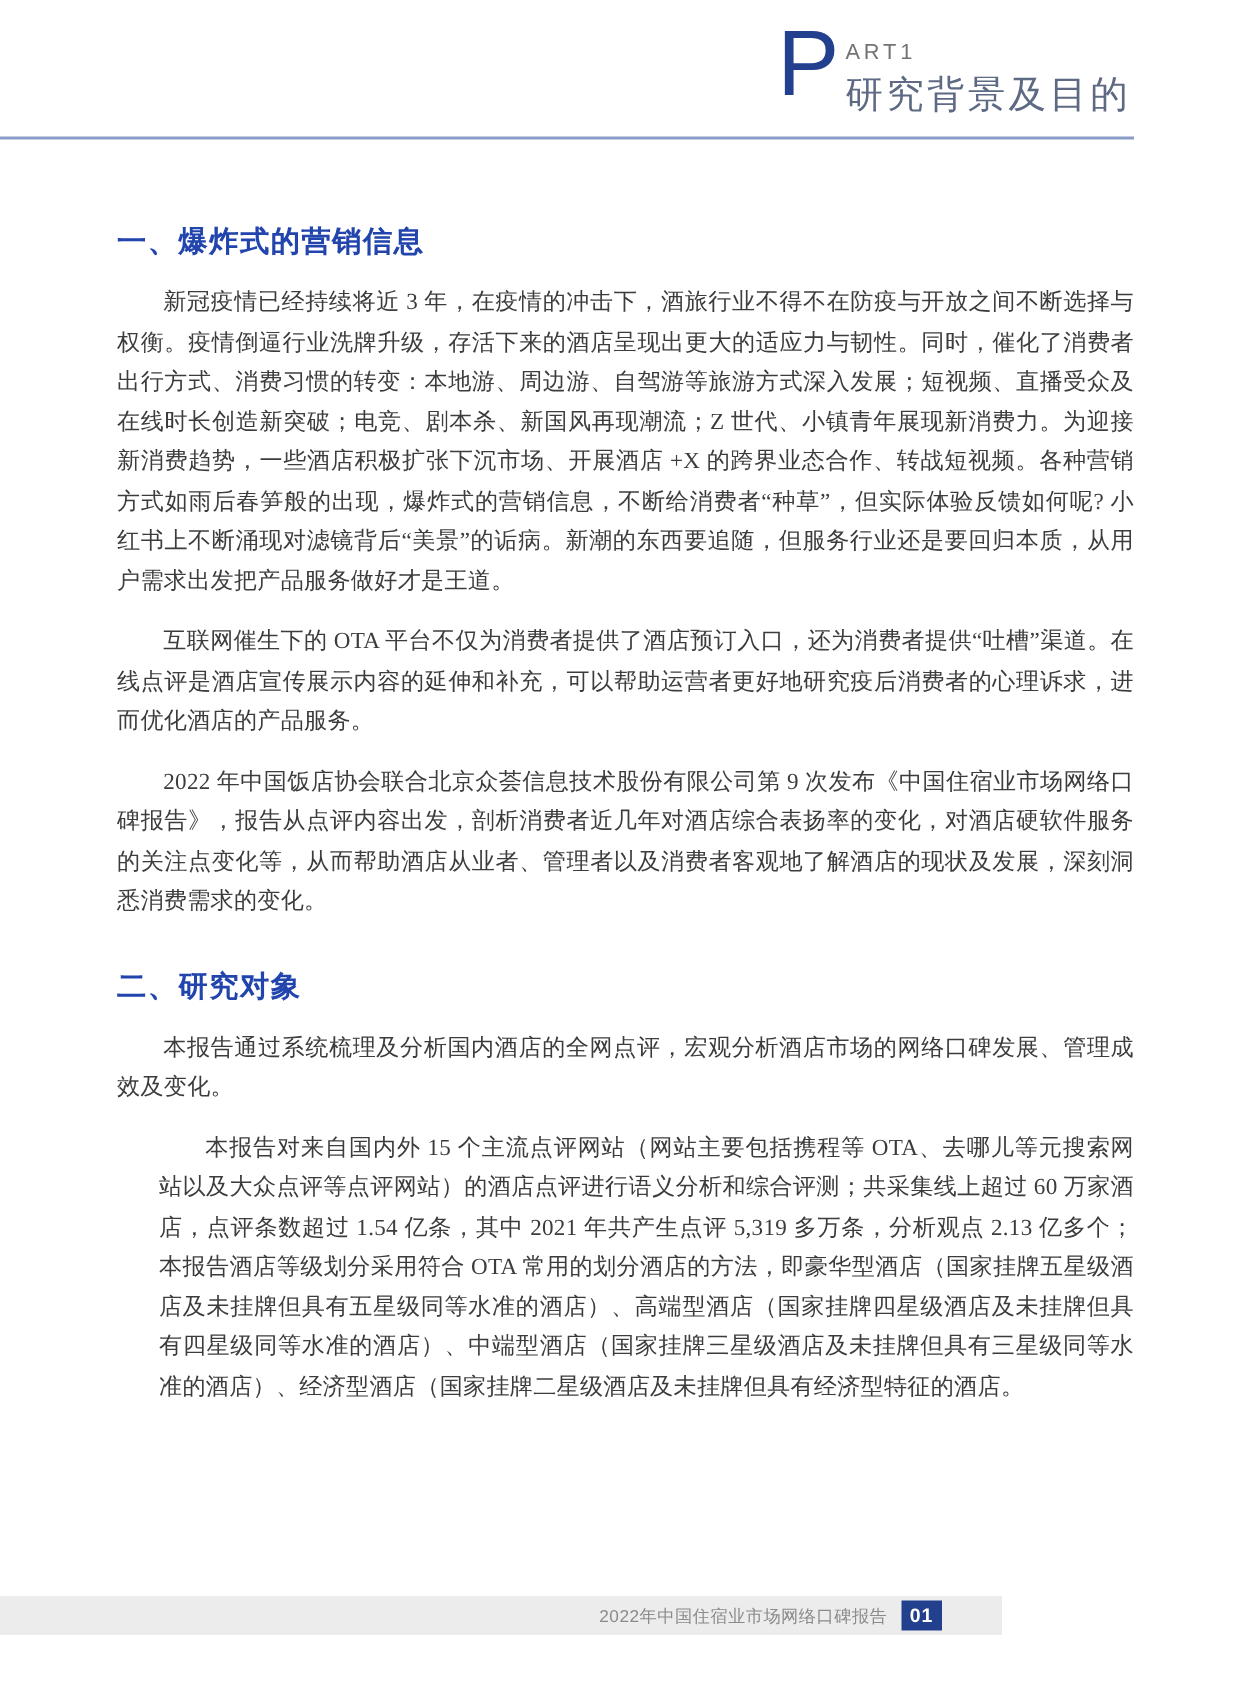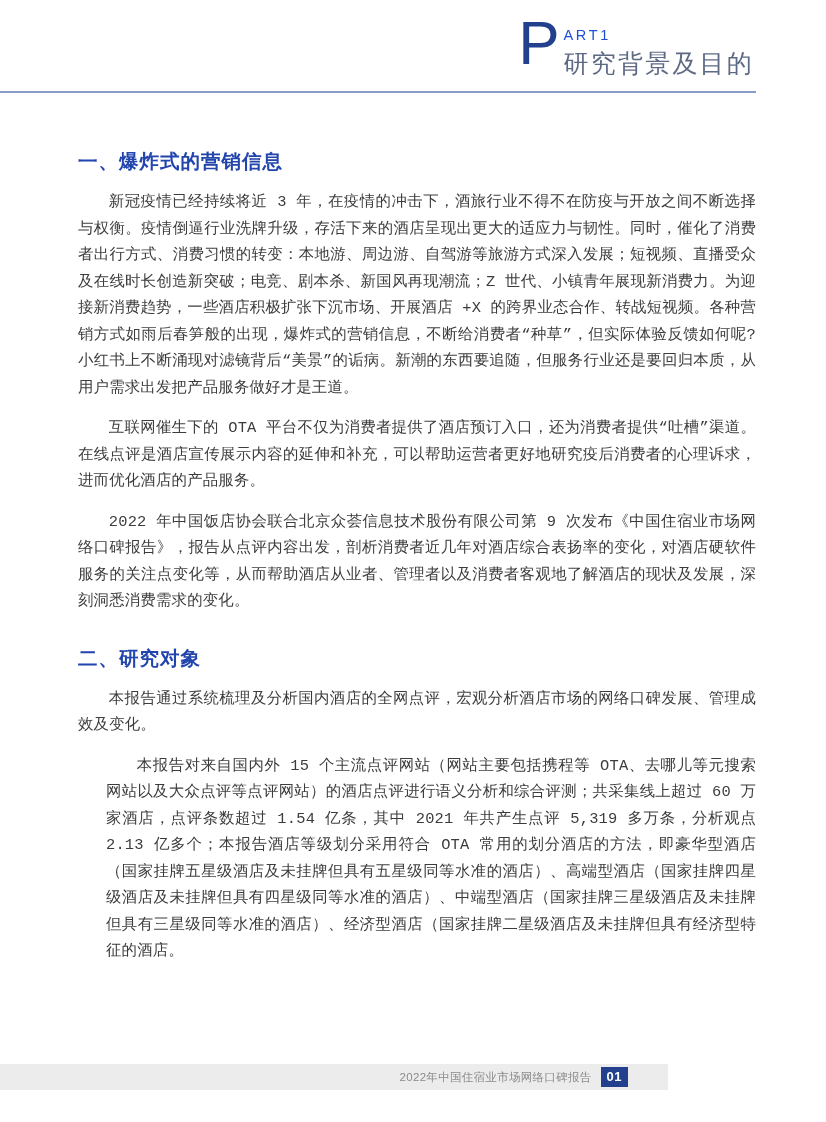--- a/index.html
+++ b/index.html
@@ -41,21 +41,21 @@
   }
   .header-text-col {
     display: flex;
     flex-direction: column;
     margin-left: 5px;
     padding-top: 6px;
   }
   .part-label {
     font-size: 14.5px;
     letter-spacing: 2.6px;
-    color: #1d4ed8;
+    color: #737373;
     line-height: 1.1;
     font-weight: 400;
   }
   .header-cn-title {
     font-size: 25px;
     color: #5e6a84;
     letter-spacing: 2.2px;
     line-height: 1.28;
     margin-top: 3px;
     font-weight: 400;
@@ -89,21 +89,21 @@
   }
   p.body-para {
     margin: 0 0 14px 0;
     font-size: 15.4px;
     line-height: 1.72;
     color: #3c3c3c;
     text-align: justify;
     text-justify: inter-character;
     text-indent: 2em;
     letter-spacing: 0.2px;
-    font-family: Liberation Mono, monospace;
+    font-family: Liberation Serif, serif;
   }
   p.body-para:last-child {
     margin-bottom: 0;
     margin-left: 28px;
   }
 
   
   .page-footer {
     position: absolute;
     left: 0;

